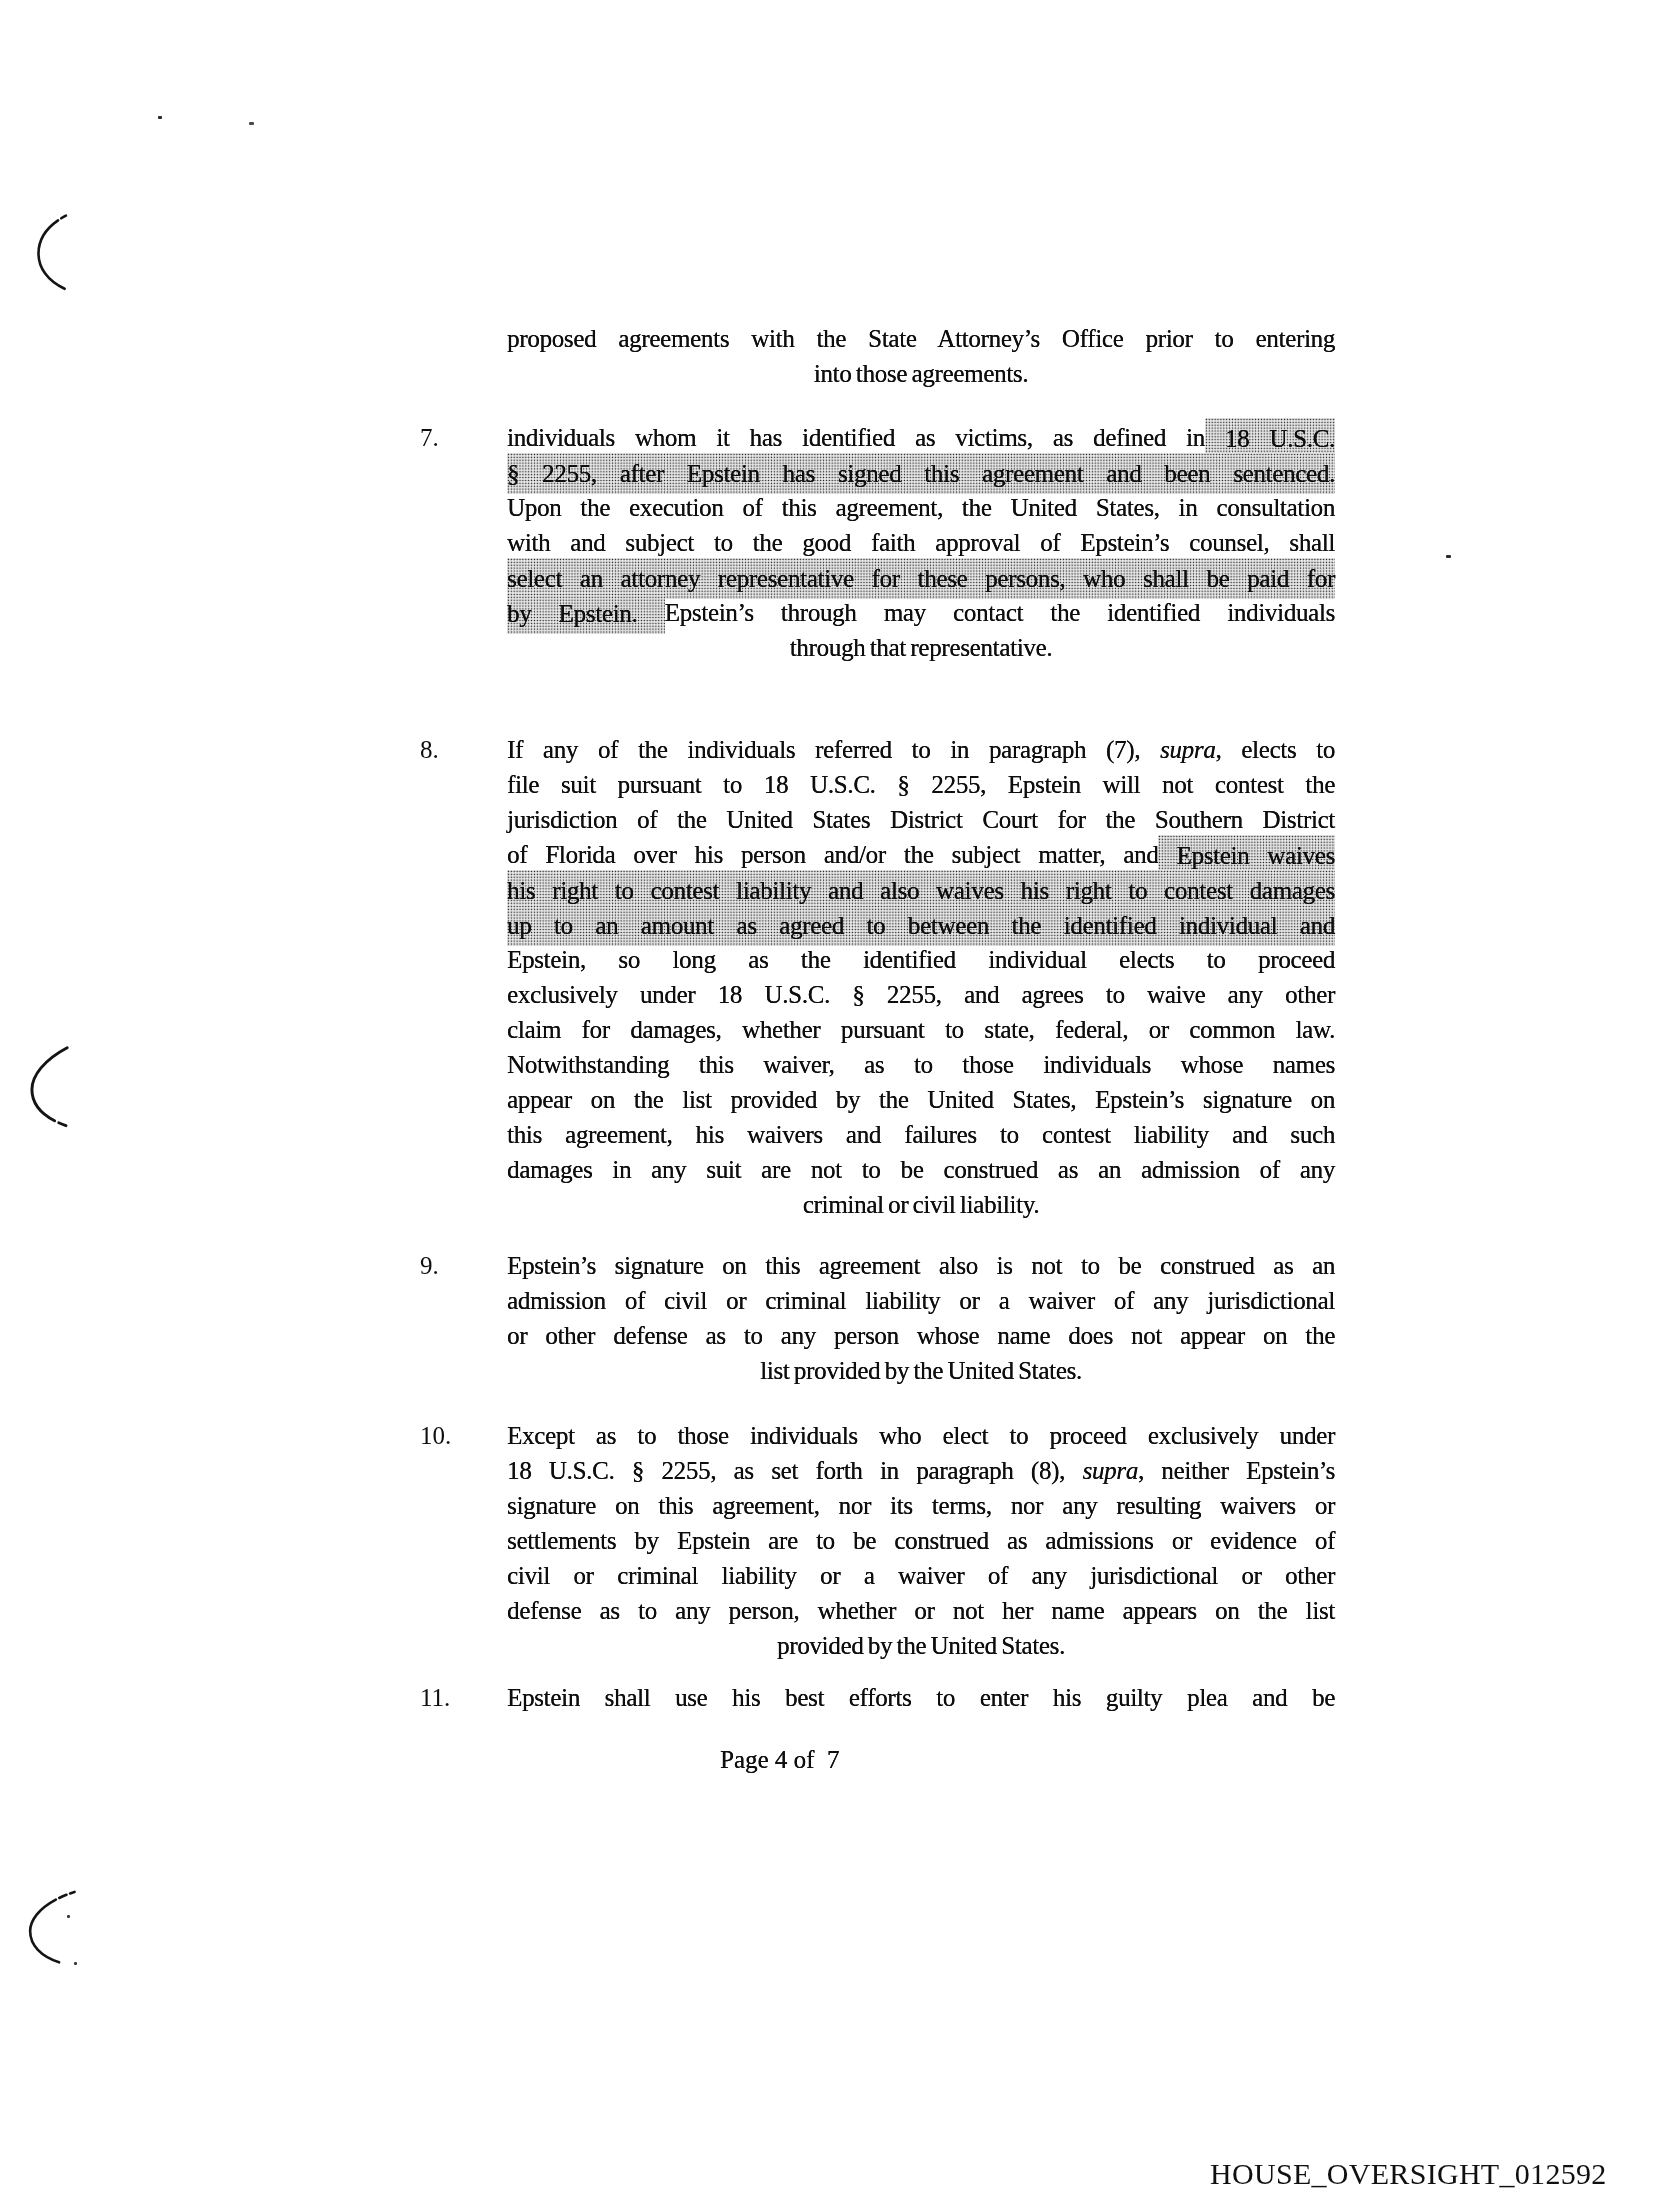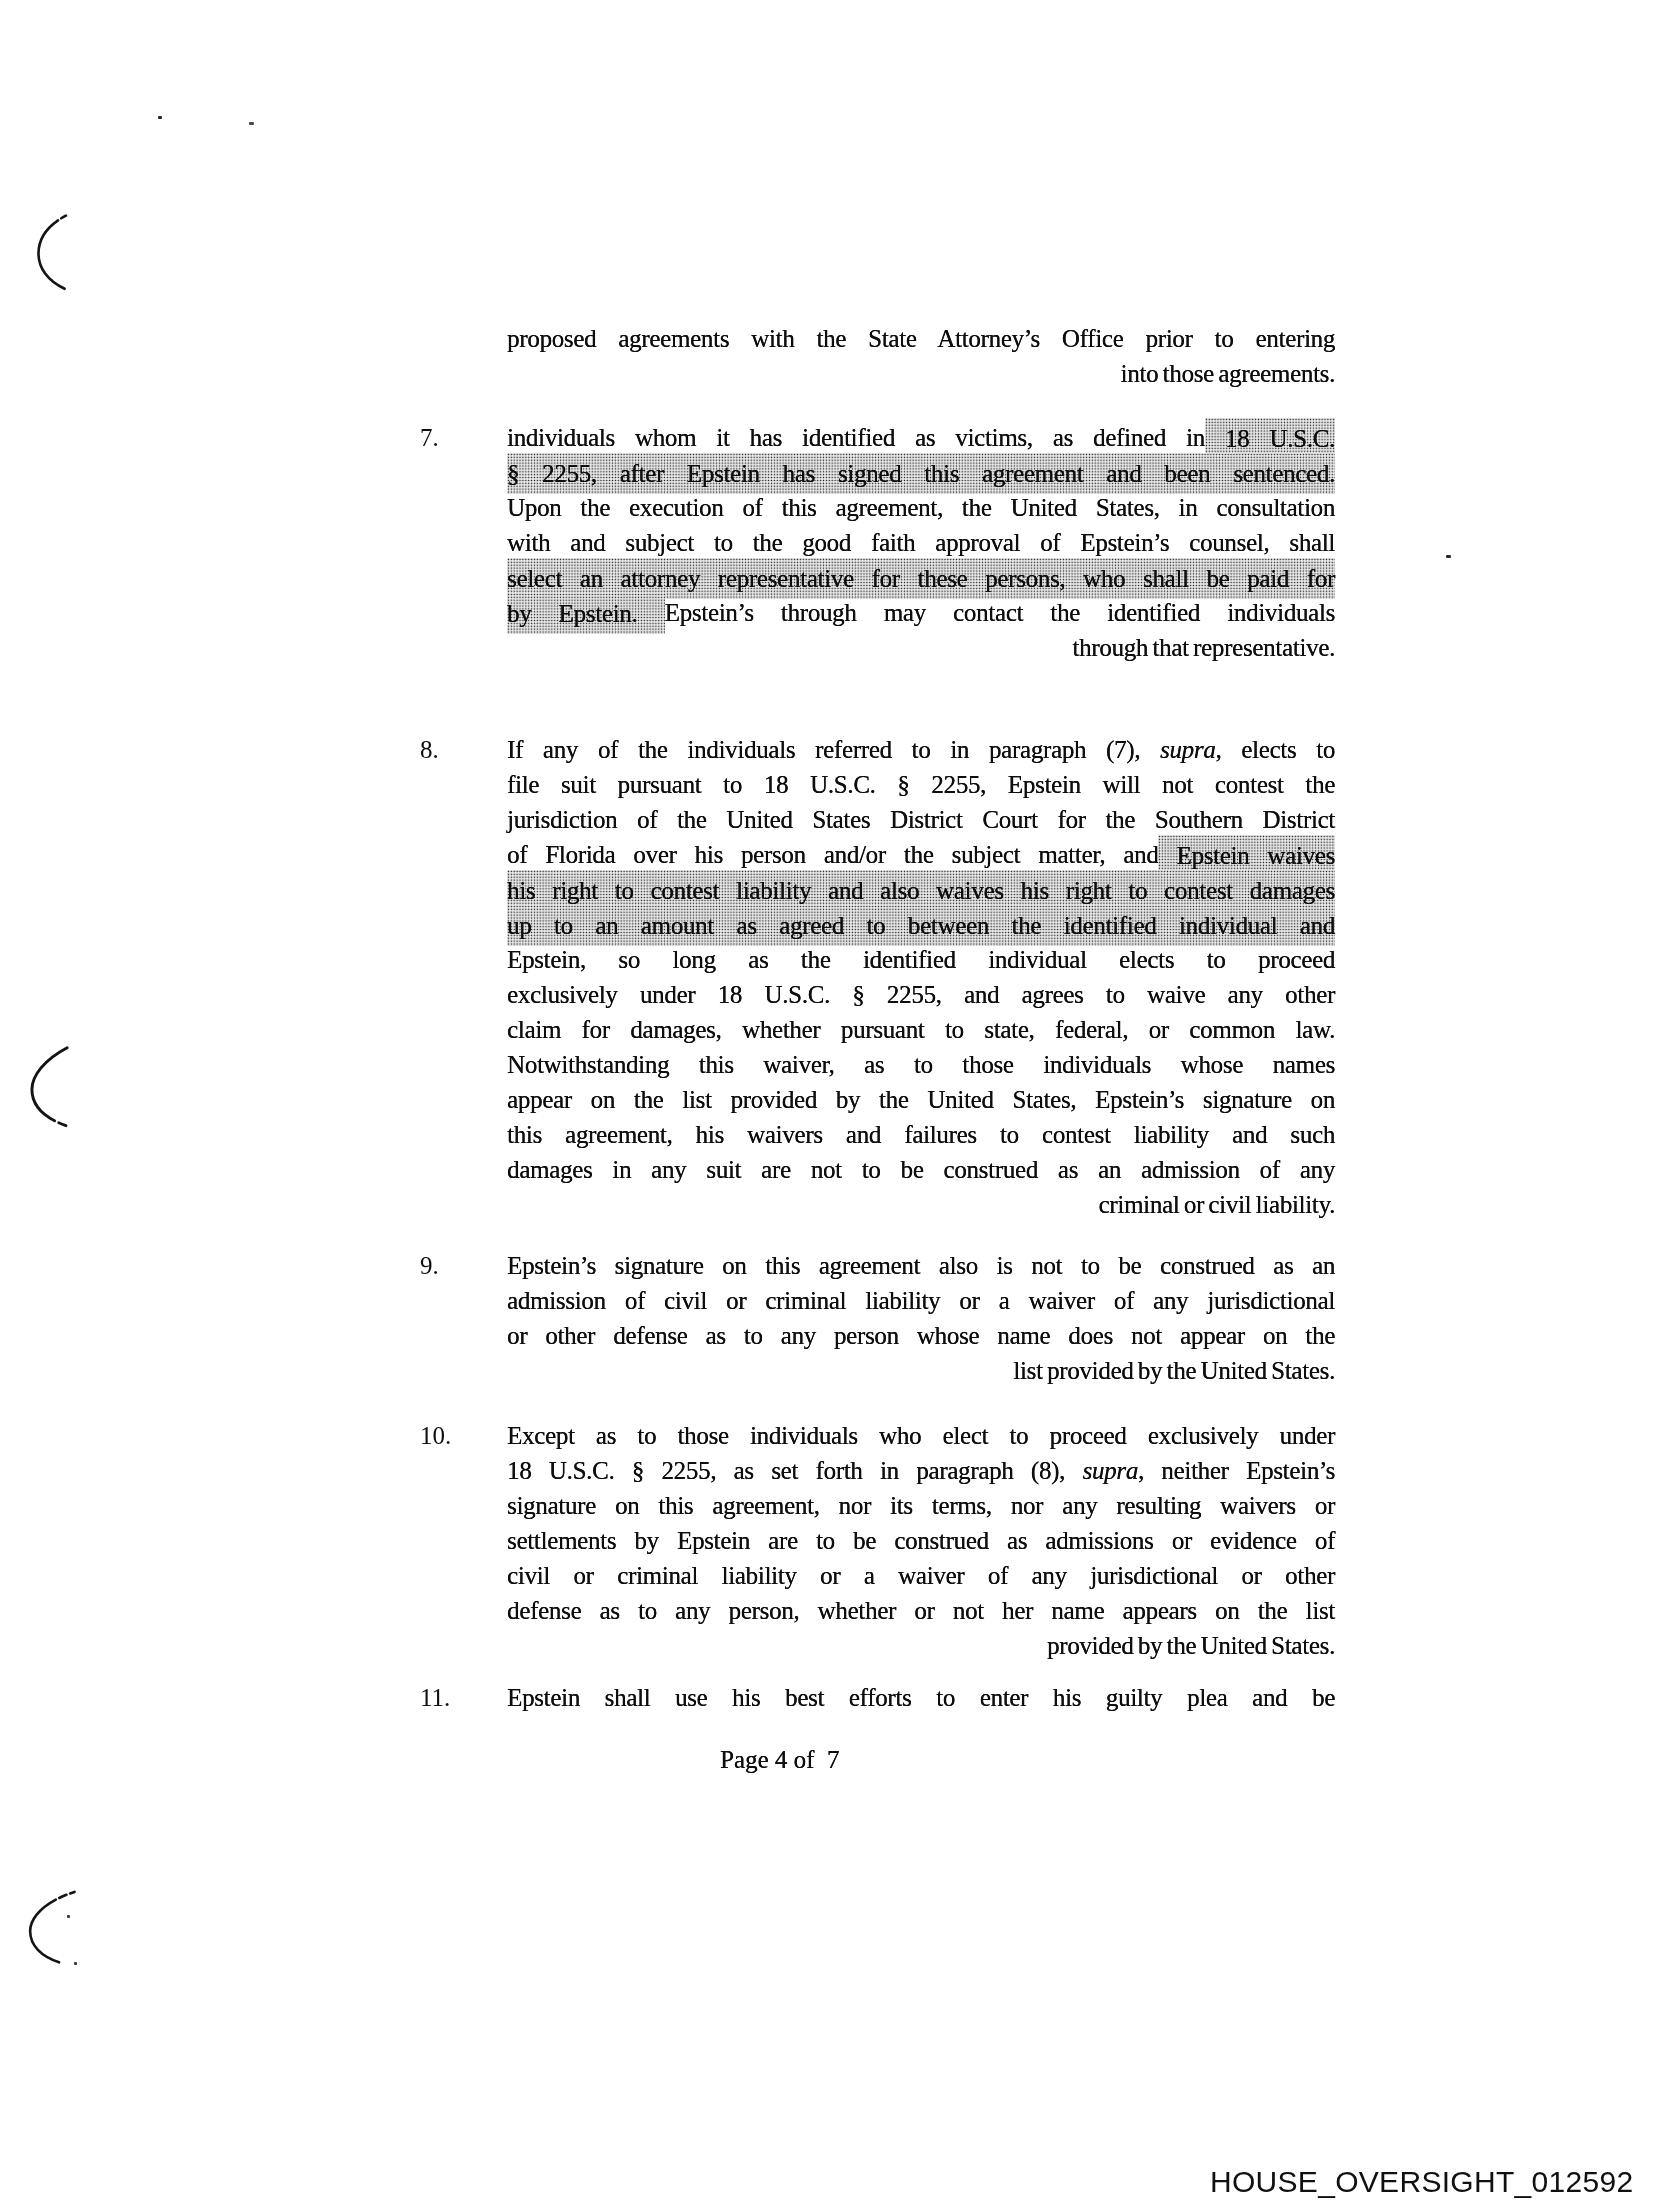--- a/index.html
+++ b/index.html
@@ -5,39 +5,39 @@
   html,body{margin:0;padding:0;background:#9b9b9b;}
   #page{
     position:relative;width:1669px;height:2205px;background:#ffffff;
     margin:0 auto;overflow:hidden;
     font-family:"Liberation Serif","DejaVu Serif",serif;color:#0e0e0e;
   }
   .para{position:absolute;left:507px;width:828px;}
   .pnum{position:absolute;left:-87px;top:0;font-size:25px;line-height:35px;}
   .line{
     height:35px;line-height:35px;font-size:25px;
-    letter-spacing:-0.3px;word-spacing:-1.6px;text-align:right;
+    letter-spacing:-0.3px;word-spacing:-1.6px;text-align:center;
     text-shadow:0.2px 0 0 currentColor;
   }
   .jl{text-align:justify;text-align-last:justify;}
   .it{font-style:italic;}
   .hl{
     background-color:#e7e7e7;
     background-image:radial-gradient(circle,#1d1d1d 0.8px,rgba(0,0,0,0) 1px);
     background-size:2.9px 2.9px;
     padding:6.5px 0 7.9px 0;
   }
   #page-label{
     position:absolute;left:720px;top:1742px;font-size:25px;line-height:35px;
     white-space:pre;text-shadow:0.2px 0 0 currentColor;
   }
   #bates{
     position:absolute;left:1210px;top:2157px;
-    font-family:Liberation Sans, sans-serif;
-    font-size:30px;line-height:33px;color:#101010;letter-spacing:0.3px;margin-top:8px;
+    font-family:Liberation Serif, serif;
+    font-size:30px;line-height:33px;color:#101010;letter-spacing:0.3px;
   }
   .arc{position:absolute;}
   .arc path{fill:none;stroke:#141414;stroke-linecap:round;}
   .speck{position:absolute;background:#2a2a2a;border-radius:1px;}
 </style>
 </head>
 <body>
 
 <div id="page">
 

